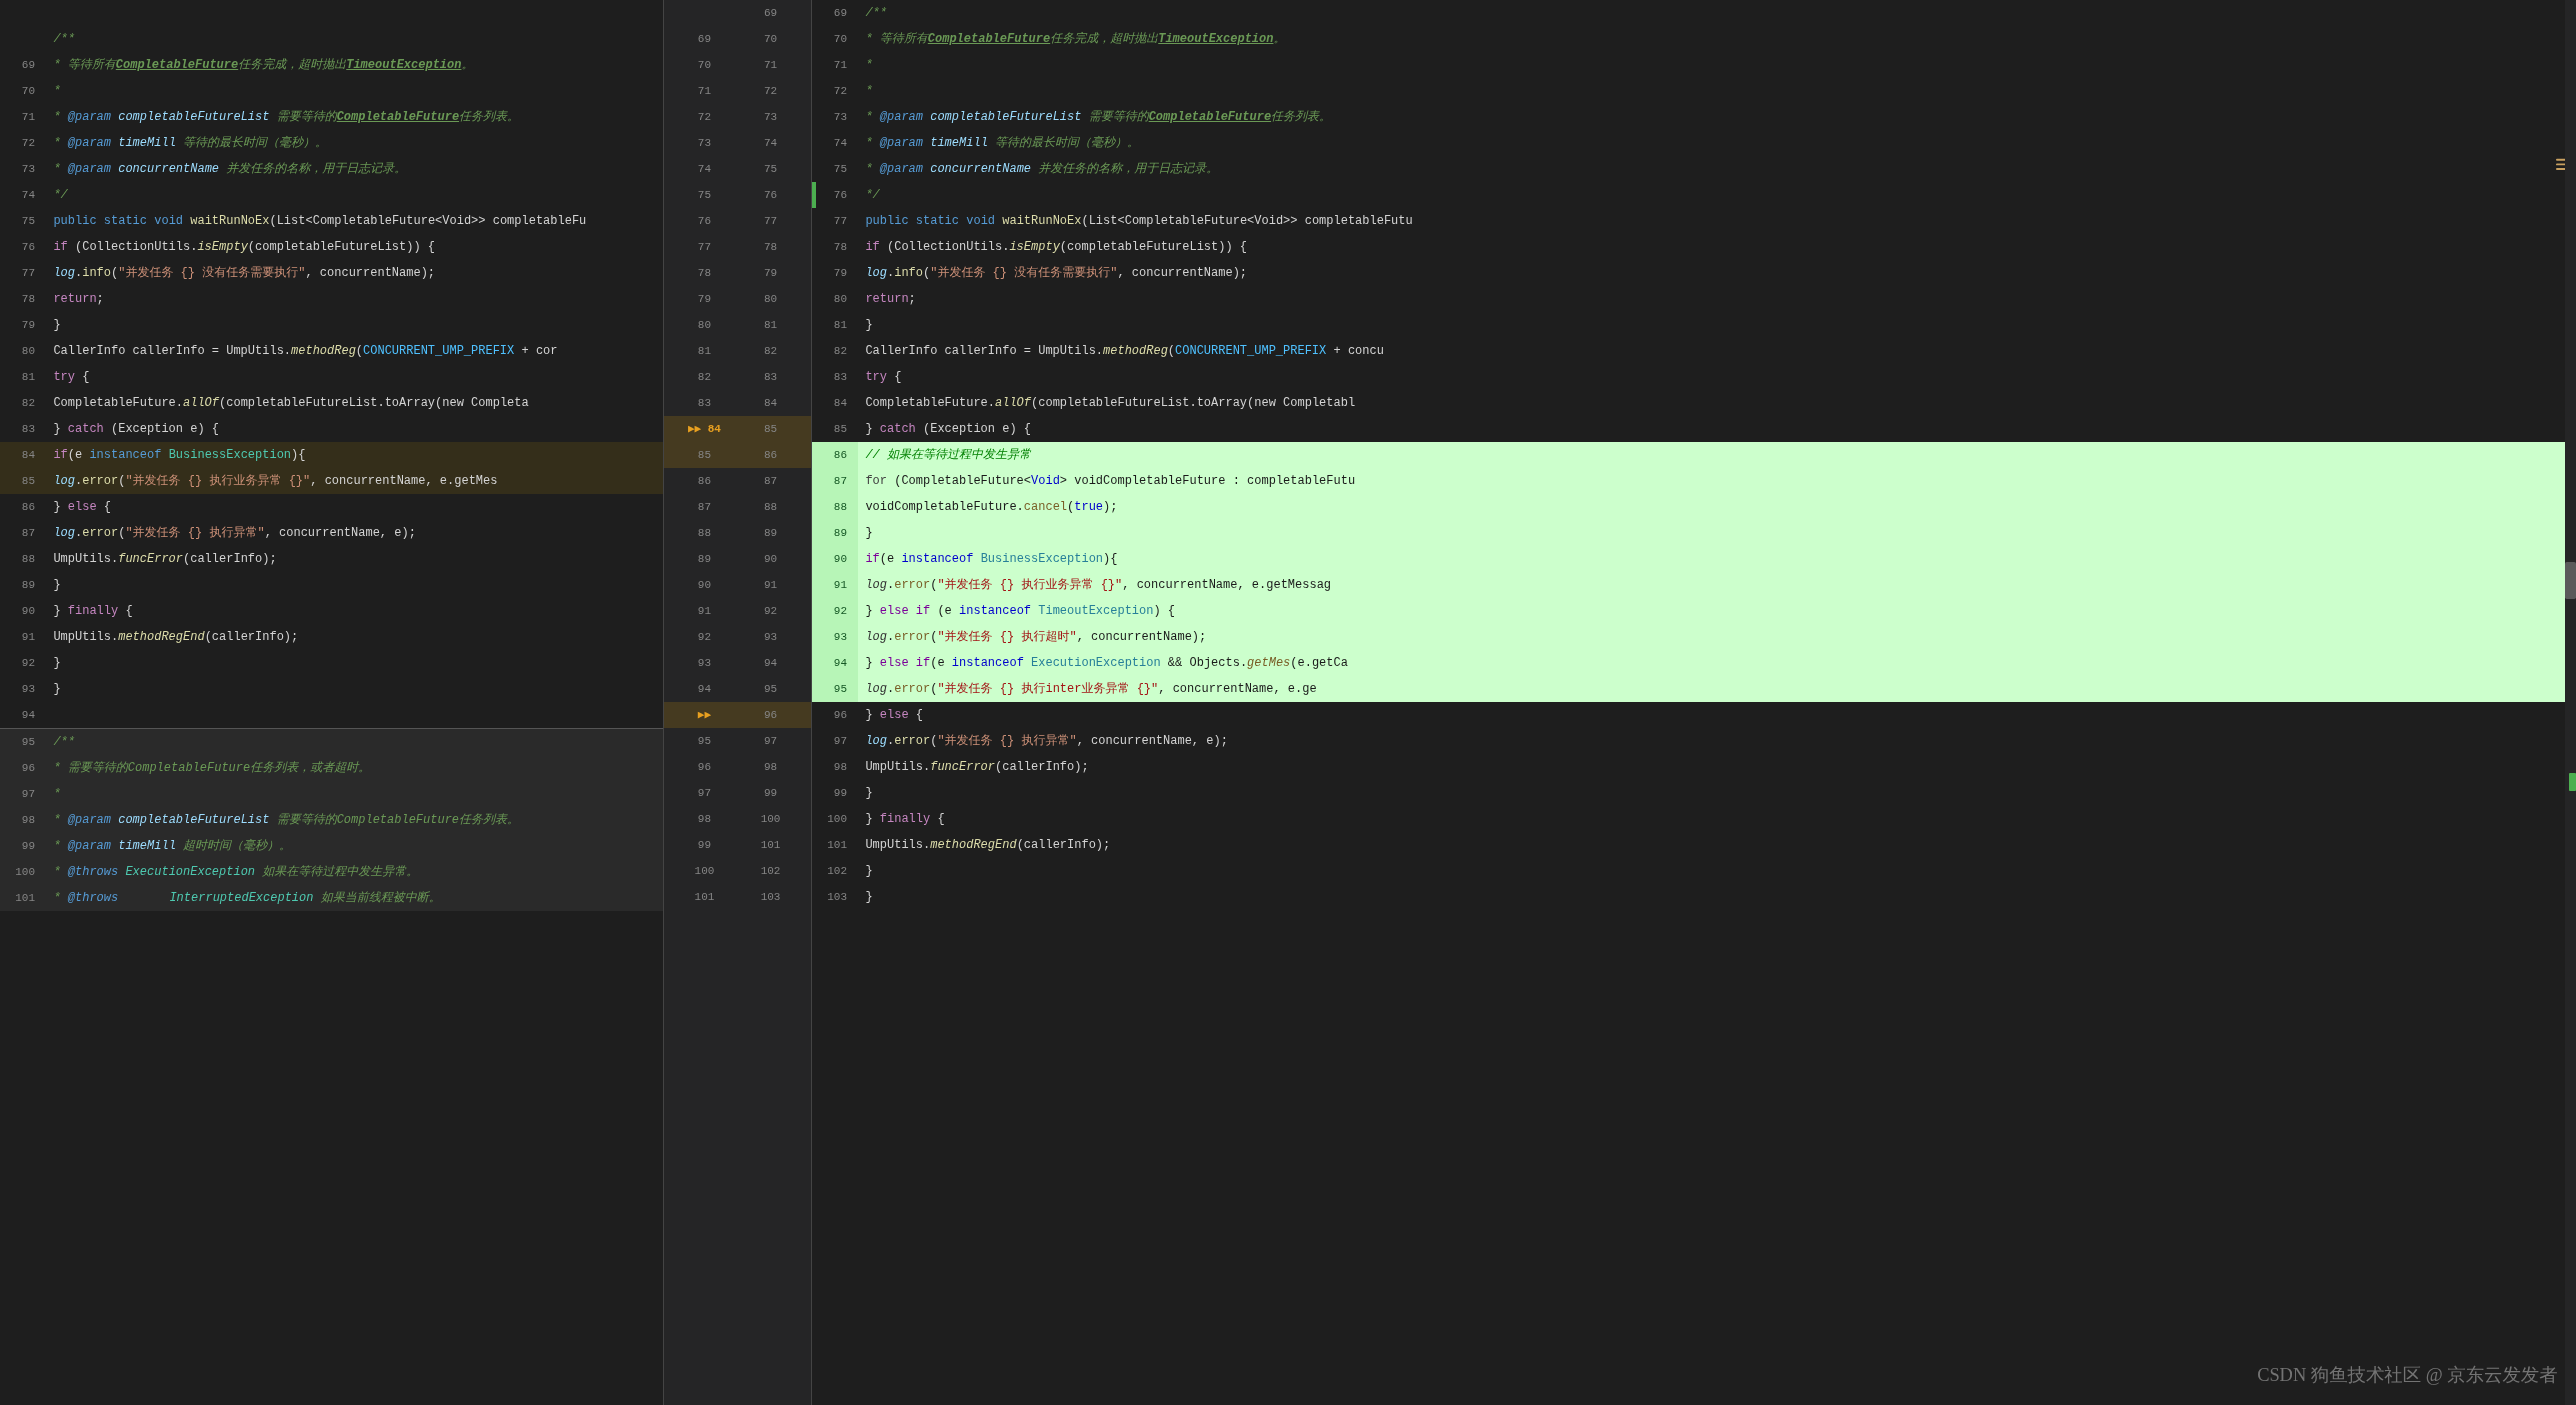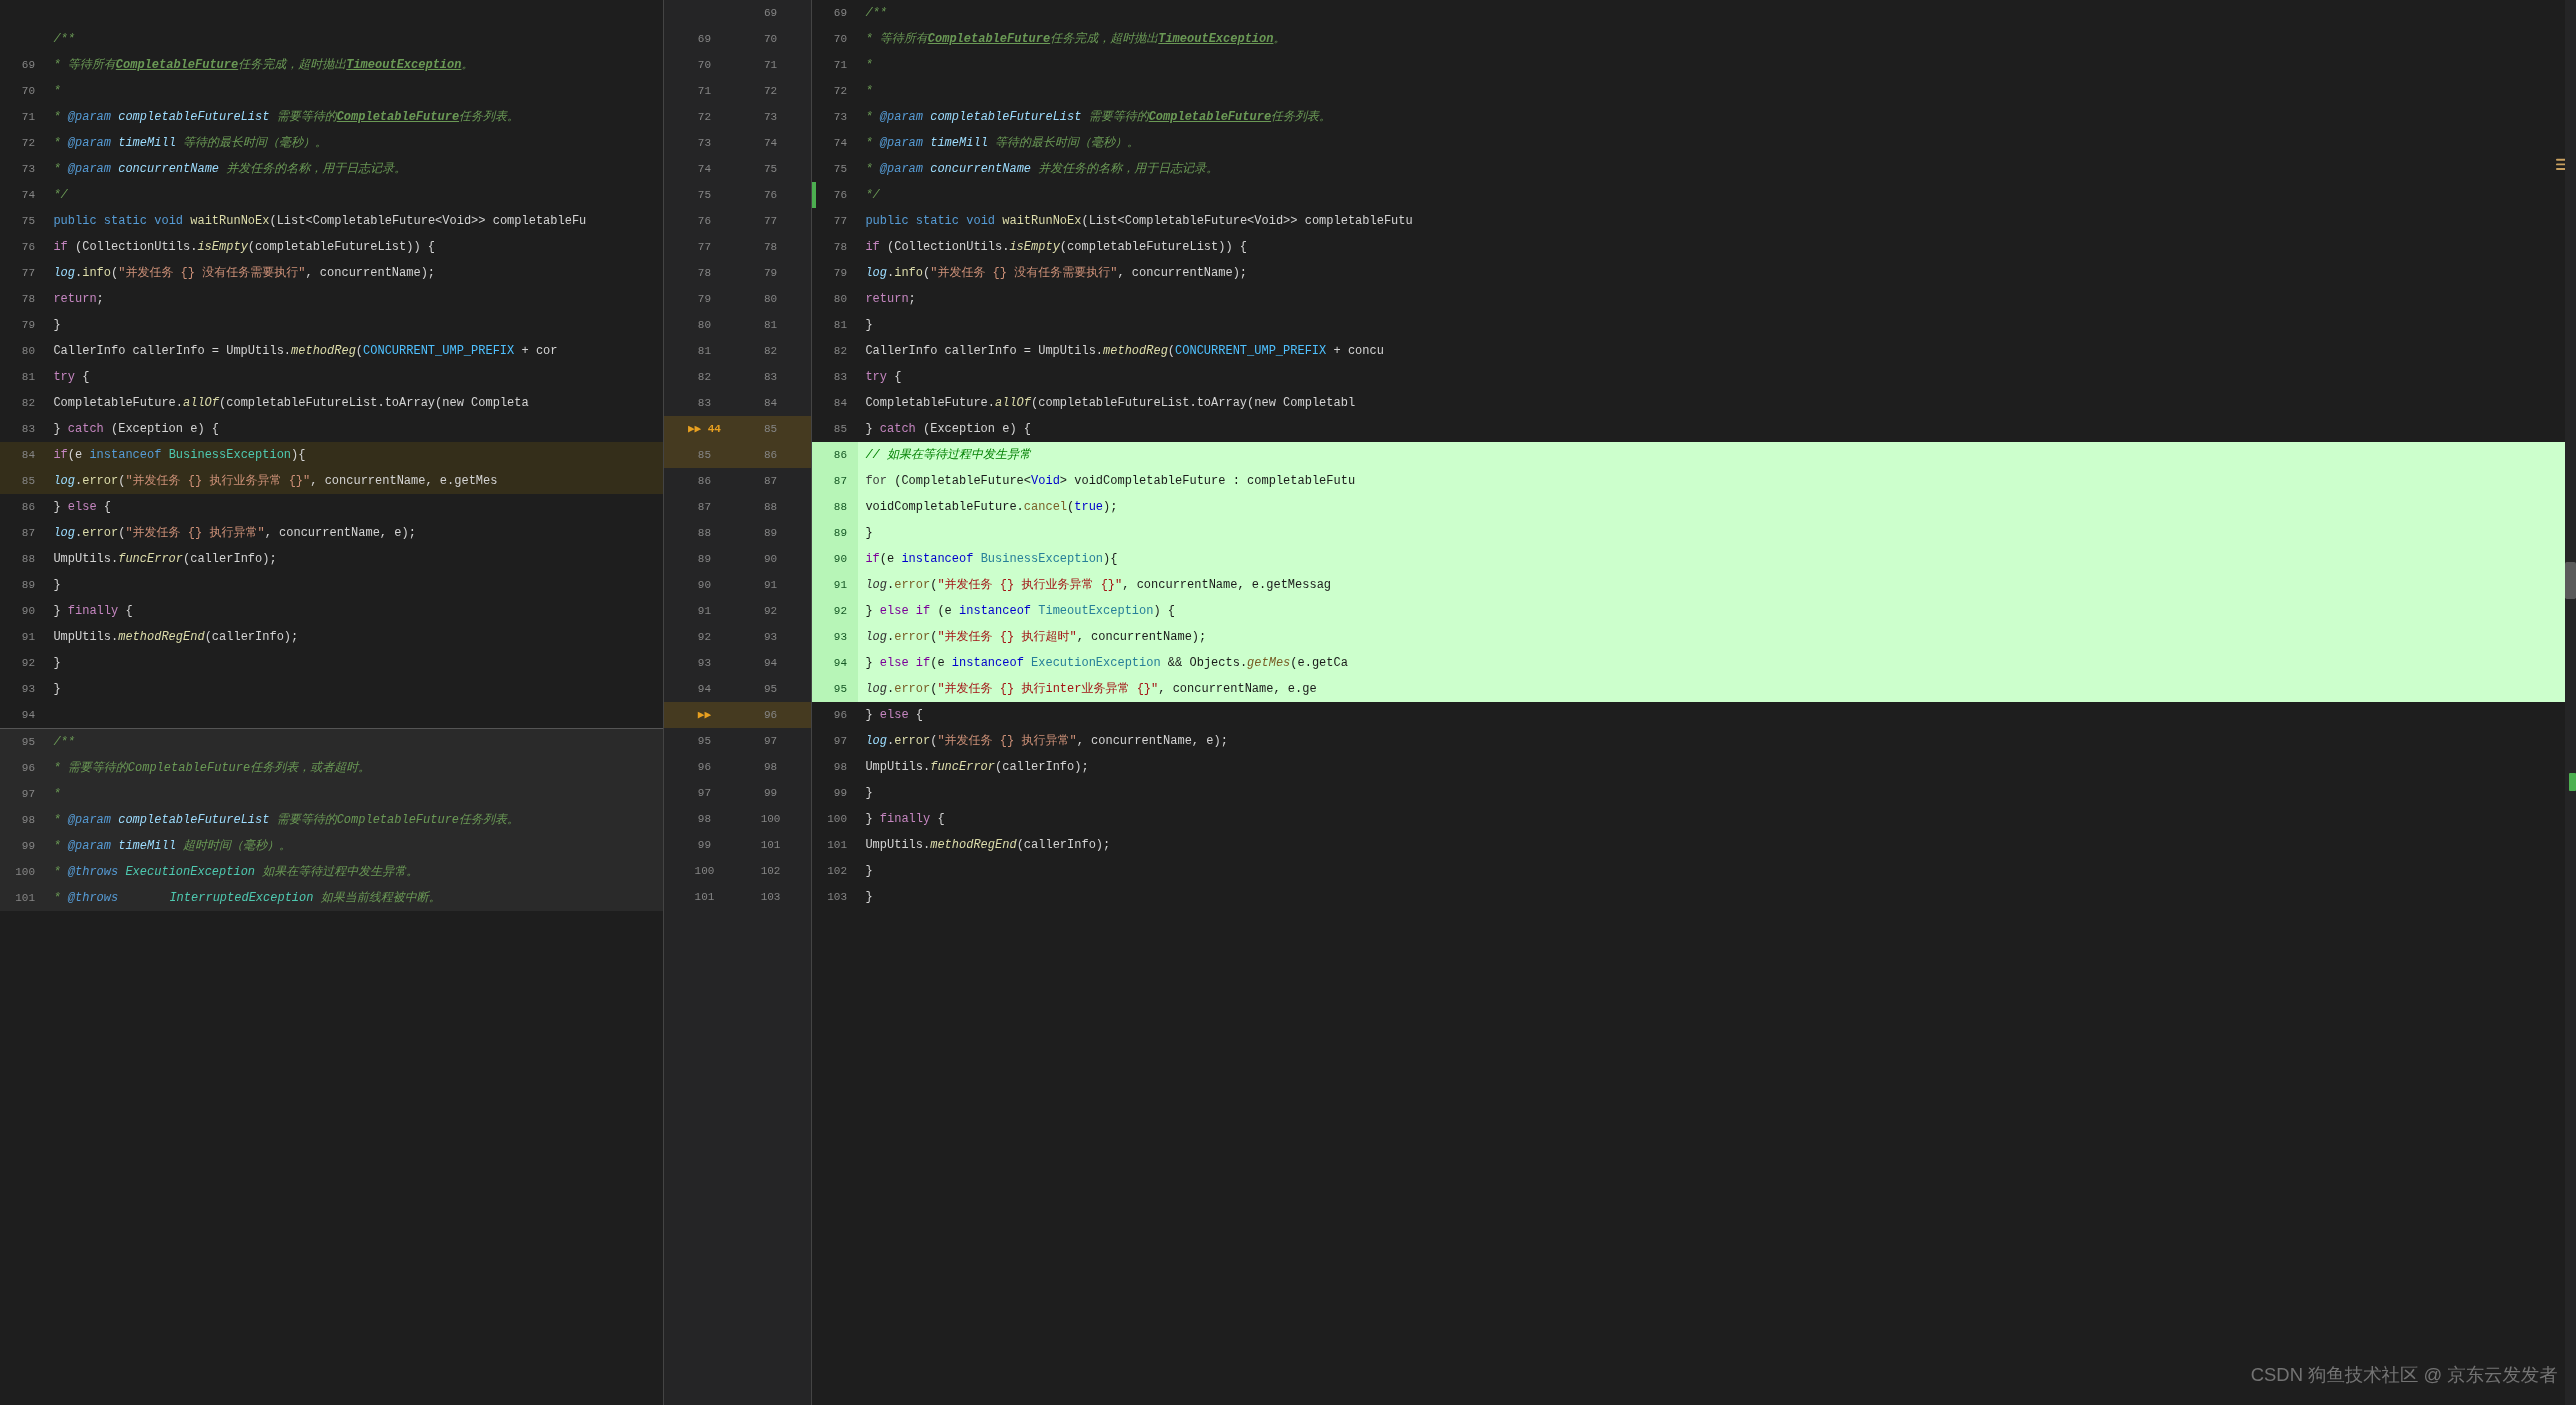--- a/index.html
+++ b/index.html
@@ -140,21 +140,21 @@
       background: #ccffcc;
       color: #1a1a1a;
     }
 
     .watermark {
       position: fixed;
       bottom: 18.4px;
       right: 18.4px;
       color: rgba(200,200,200,0.5);
       font-size: 18.4px;
-      font-family: Liberation Sans, sans-serif;
+      font-family: Liberation Serif, serif;
       pointer-events: none;
       z-index: 999;
     }
 
     .change-marker {
       position: absolute;
       left: 0;
       top: 0;
       width: 3.7px;
       height: 100%;
@@ -380,21 +380,21 @@
       <div class="gutter-line">
         <span class="gutter-num">82</span>
         <span class="gutter-num">83</span>
       </div>
       <div class="gutter-line">
         <span class="gutter-num">83</span>
         <span class="gutter-num">84</span>
       </div>
 
       <div class="gutter-line" style="background:rgba(255,180,0,0.15);">
-        <span class="gutter-num" style="color:#e8a020;font-weight:bold;">▶▶ 44</span>
+        <span class="gutter-num" style="color:#e8a020;font-weight:bold;">▶▶ 84</span>
         <span class="gutter-num">85</span>
       </div>
 
       <div class="gutter-line" style="background:rgba(255,180,0,0.15);">
         <span class="gutter-num">85</span>
         <span class="gutter-num">86</span>
       </div>
       <div class="gutter-line">
         <span class="gutter-num">86</span>
         <span class="gutter-num">87</span>

